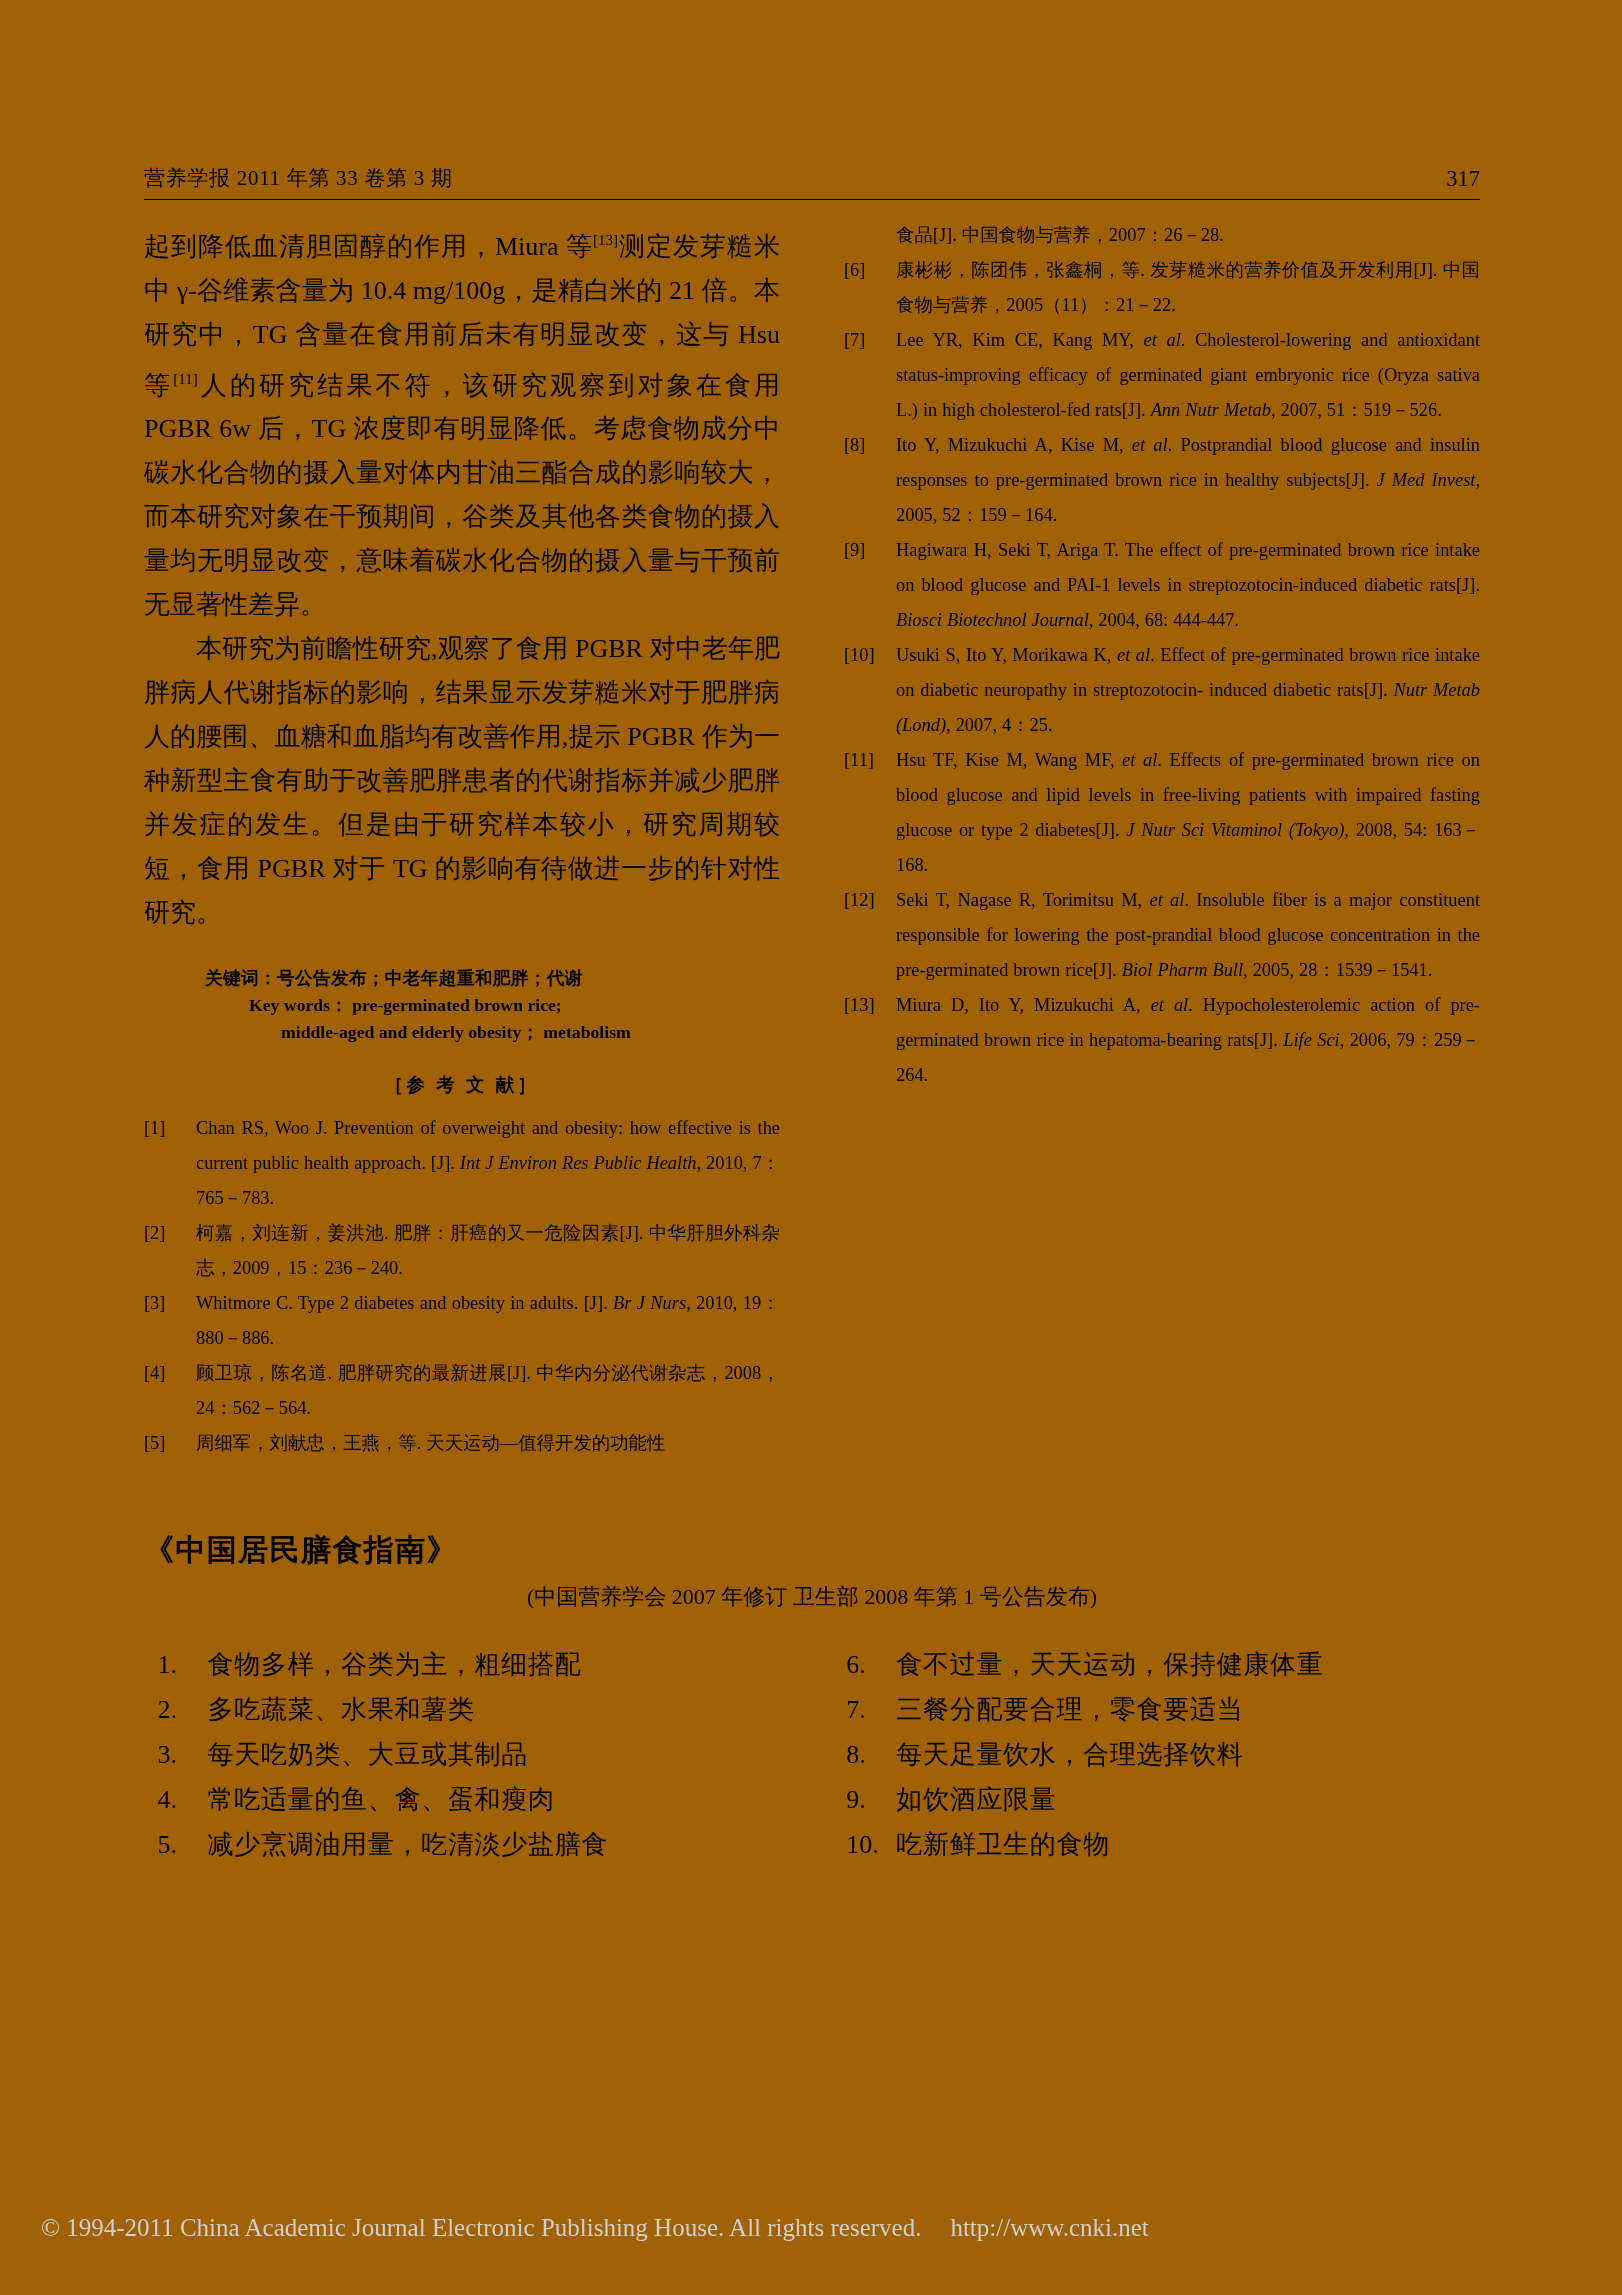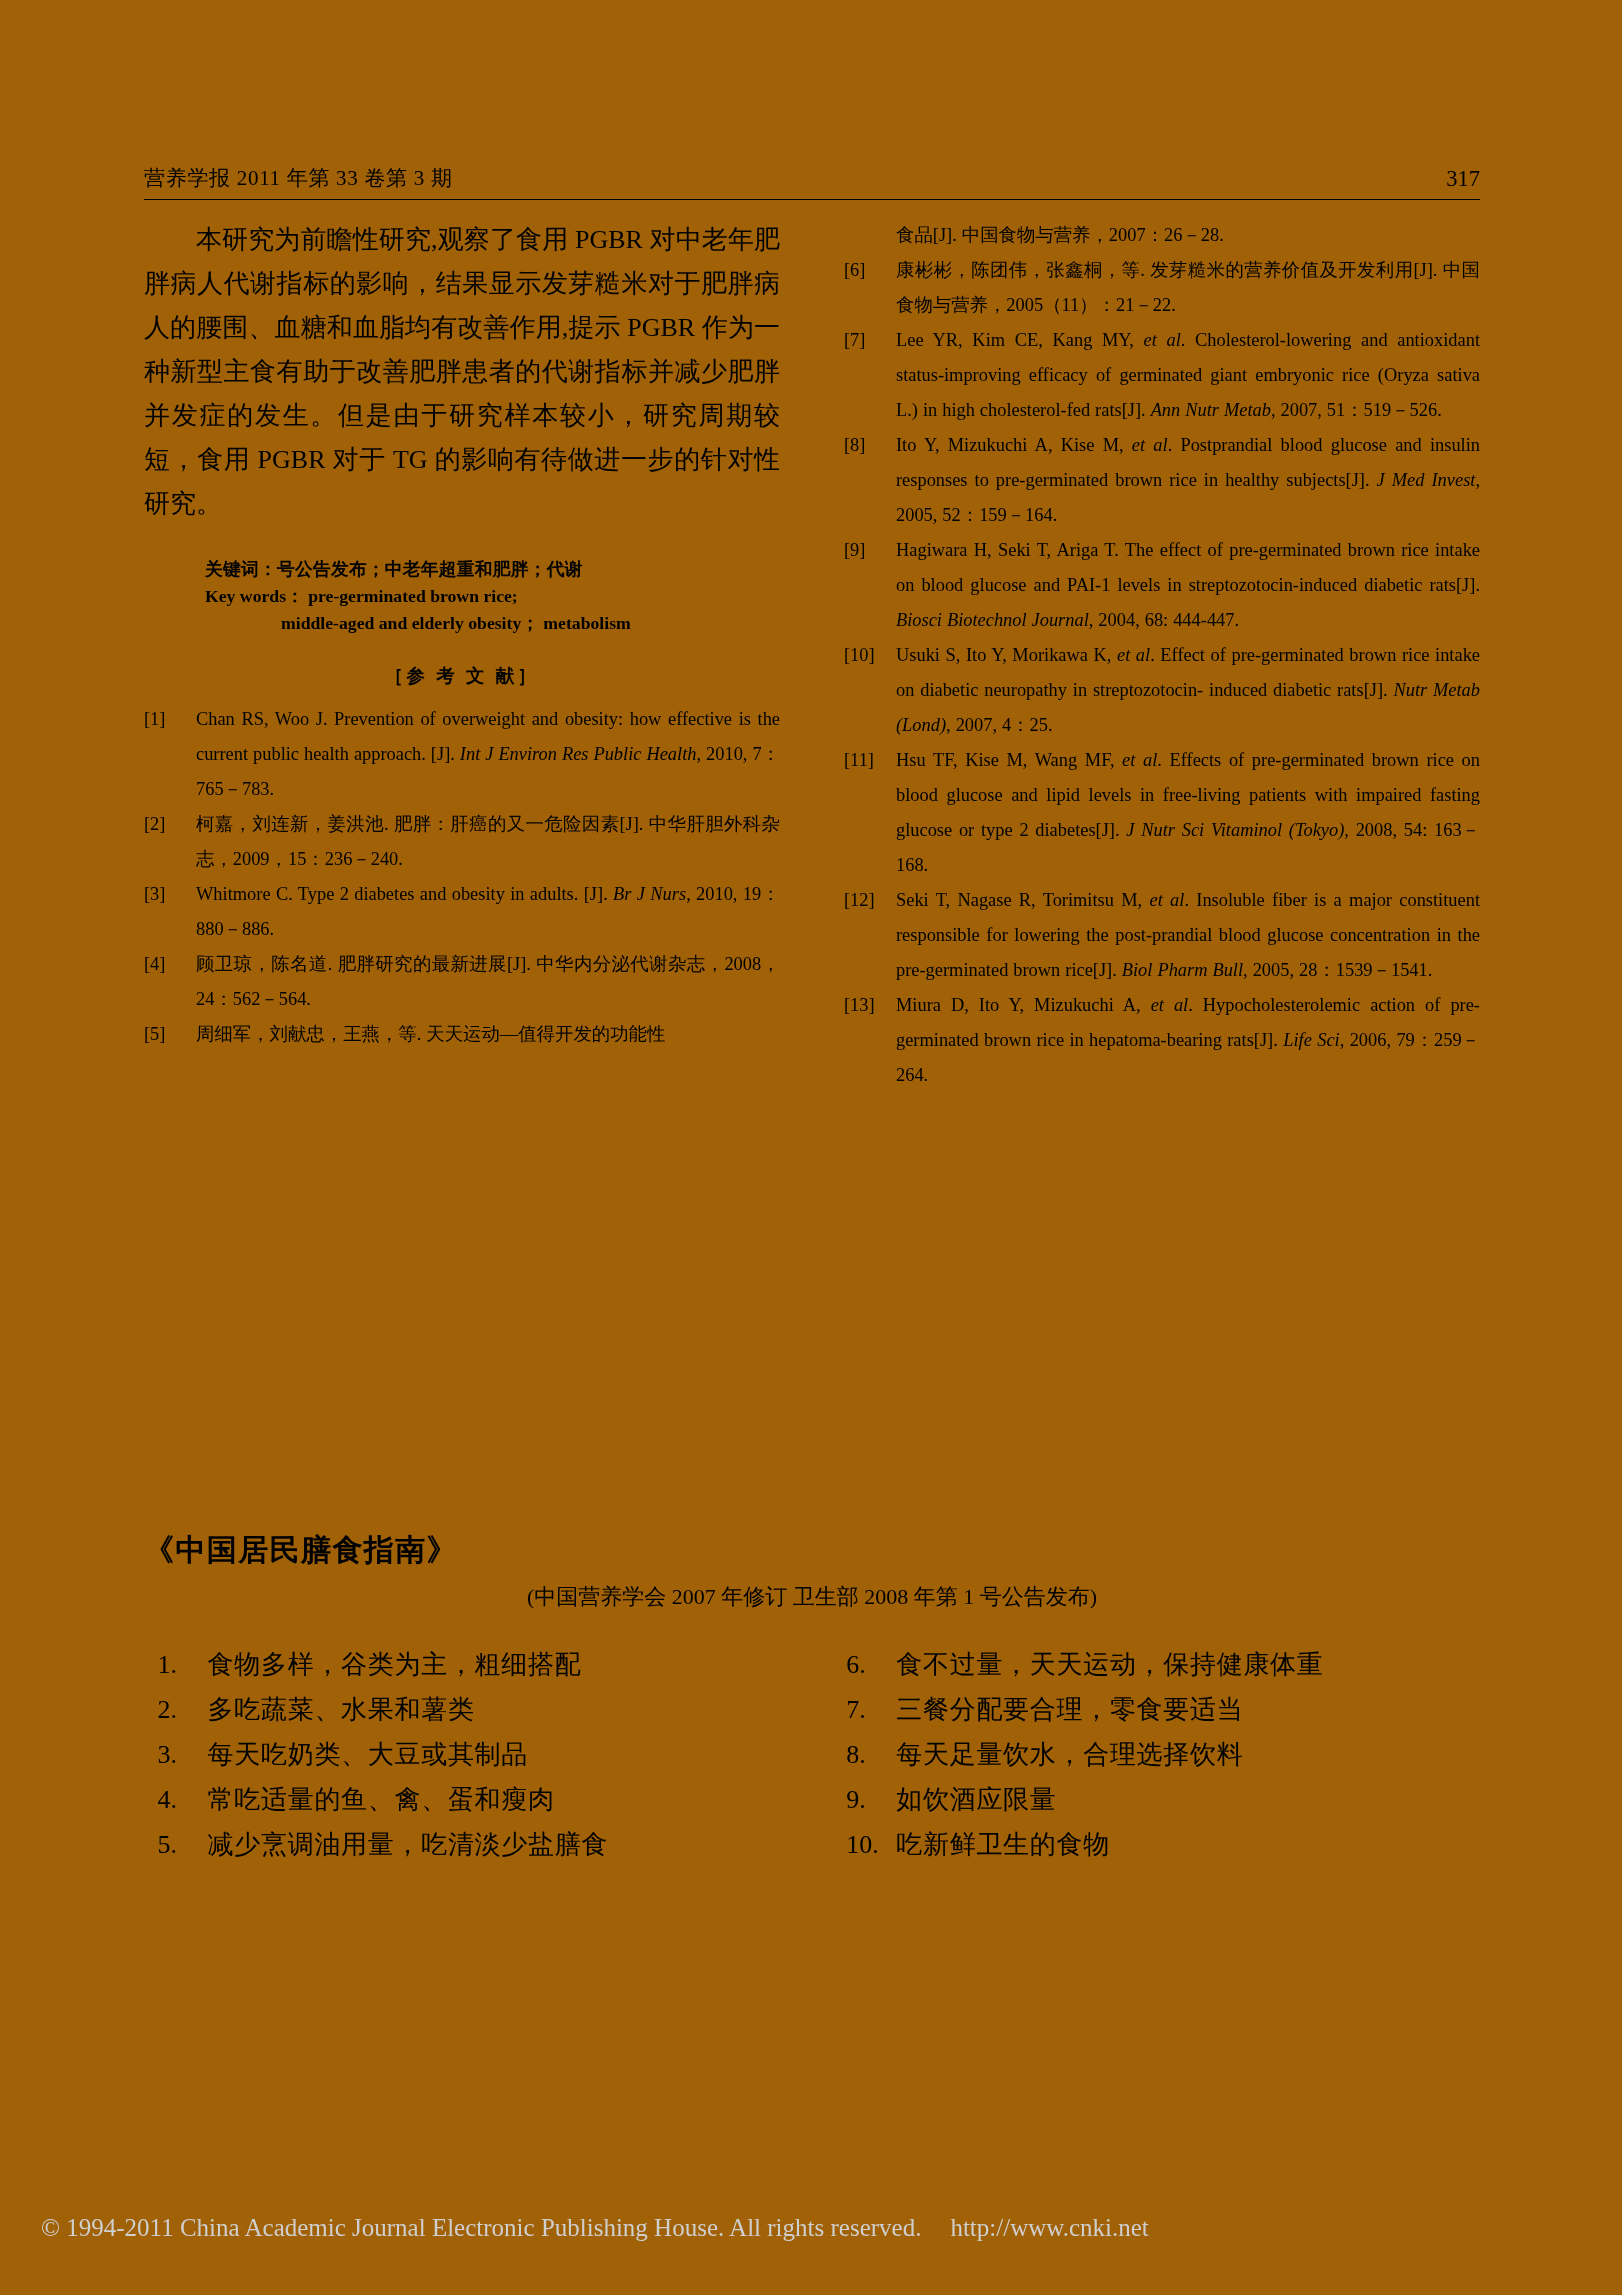--- a/index.html
+++ b/index.html
@@ -81,20 +81,21 @@
     font-family: "Liberation Sans", "DejaVu Sans", sans-serif;
   }
   .kw-cn {
     font-family: "Liberation Serif", "DejaVu Serif", serif;
     font-weight: bold;
     letter-spacing: 0.3px;
   }
   .kw-en {
     font-family: "Liberation Serif", "DejaVu Serif", serif;
     font-weight: bold;
+    margin-left: 44px;
   }
   .kw-en-2 {
     font-family: "Liberation Serif", "DejaVu Serif", serif;
     font-weight: bold;
     margin-left: 76px;
   }
 
   
   .ref-title {
     text-align: center;
@@ -204,20 +205,21 @@
 
   <div class="header">
     <span class="header-left">营养学报 2011 年第 33 卷第 3 期</span>
     <span class="header-right">317</span>
   </div>
 
   <div class="columns">
 
     <div class="col">
 
+      <p class="body-para">起到降低血清胆固醇的作用，Miura 等<sup>[13]</sup>测定发芽糙米中 γ-谷维素含量为 10.4 mg/100g，是精白米的 21 倍。本研究中，TG 含量在食用前后未有明显改变，这与 Hsu 等<sup>[11]</sup>人的研究结果不符，该研究观察到对象在食用 PGBR 6w 后，TG 浓度即有明显降低。考虑食物成分中碳水化合物的摄入量对体内甘油三酯合成的影响较大，而本研究对象在干预期间，谷类及其他各类食物的摄入量均无明显改变，意味着碳水化合物的摄入量与干预前无显著性差异。</p>
 
       <p class="body-para indent">本研究为前瞻性研究,观察了食用 PGBR 对中老年肥胖病人代谢指标的影响，结果显示发芽糙米对于肥胖病人的腰围、血糖和血脂均有改善作用,提示 PGBR 作为一种新型主食有助于改善肥胖患者的代谢指标并减少肥胖并发症的发生。但是由于研究样本较小，研究周期较短，食用 PGBR 对于 TG 的影响有待做进一步的针对性研究。</p>
 
       <div class="keywords">
         <div class="kw-cn">关键词：号公告发布；中老年超重和肥胖；代谢</div>
         <div class="kw-en">Key words： pre-germinated brown rice;</div>
         <div class="kw-en-2">middle-aged and elderly obesity；  metabolism</div>
       </div>
 
       <div class="ref-title">［参 考 文 献］</div>

